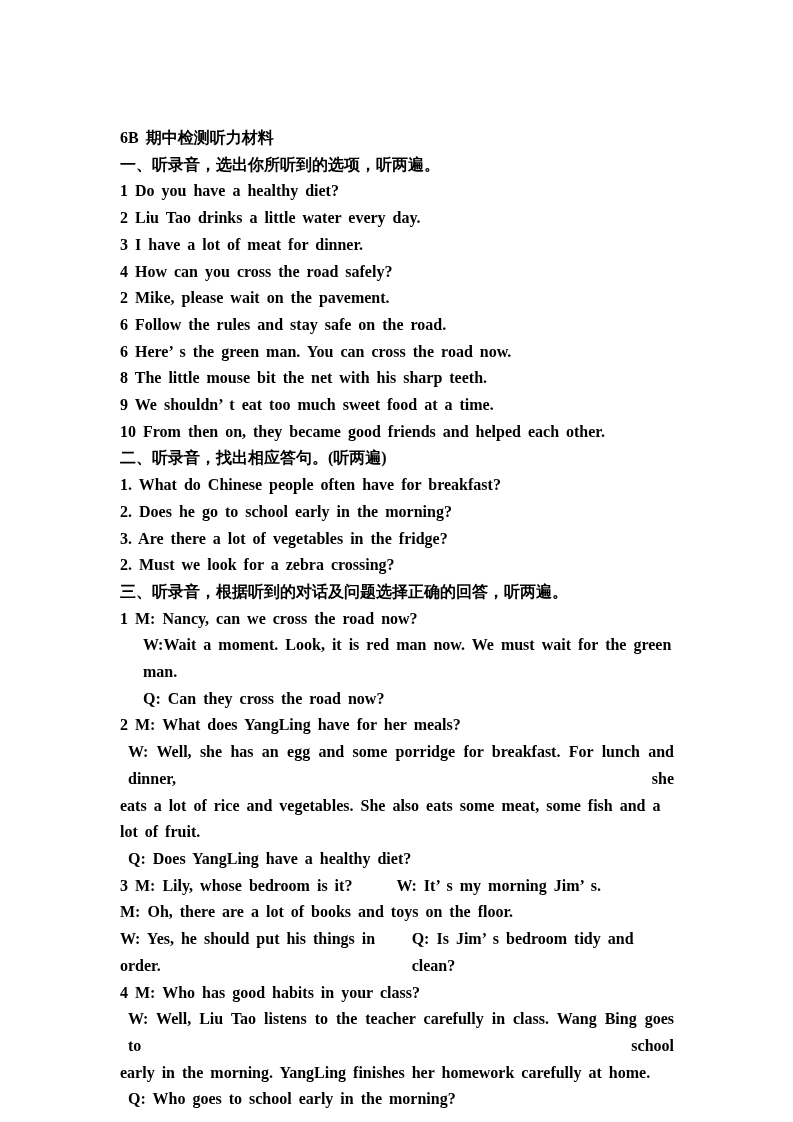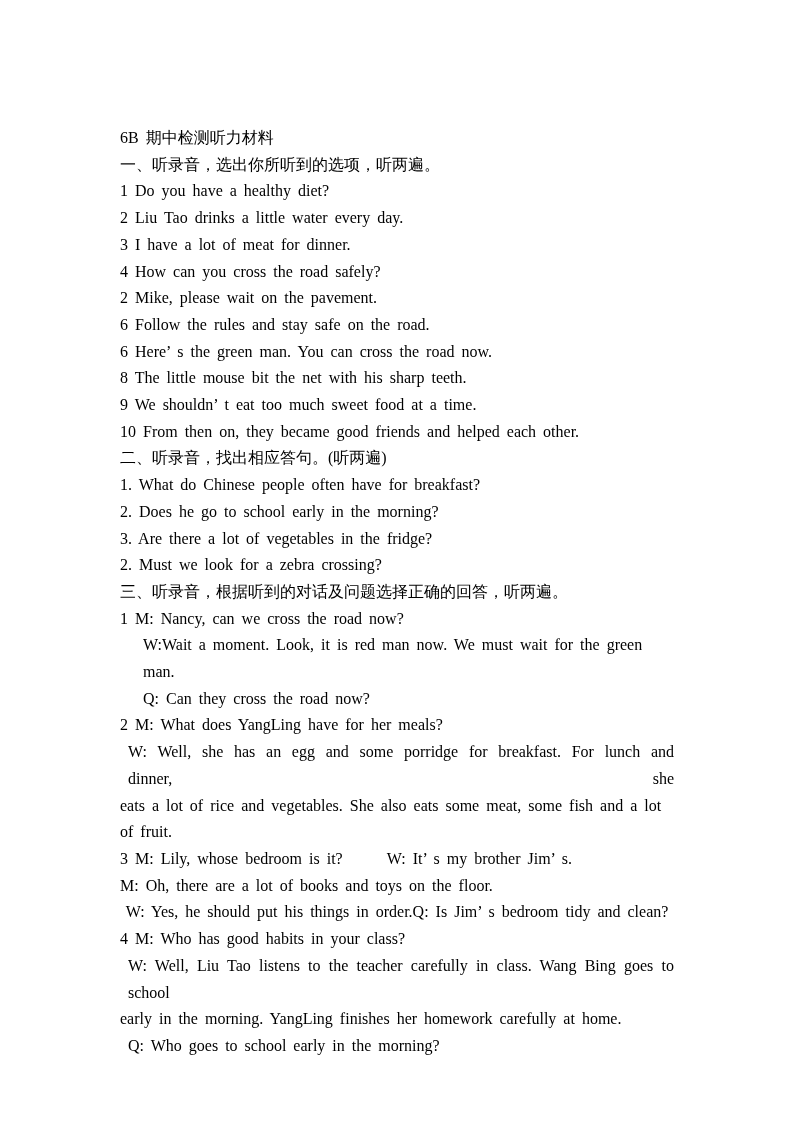--- a/index.html
+++ b/index.html
@@ -20,20 +20,21 @@
     top: 125px;
     width: 554px;
     font-family: "Liberation Serif", "DejaVu Serif", serif;
     font-size: 16px;
     line-height: 26.7px;
     color: #000000;
     word-spacing: 3px;
   }
   .line {
     white-space: pre-wrap;
+    font-weight: bold;
   }
   .indent1 { padding-left: 8px; }
   .indent2 { padding-left: 23px; }
   .stretch {
     text-align: justify;
     text-align-last: justify;
   }
   .split {
     display: flex;
     justify-content: center;
@@ -71,22 +72,23 @@
 
     <div class="line">三、听录音，根据听到的对话及问题选择正确的回答，听两遍。</div>
 
     <div class="line">1 M: Nancy, can we cross the road now?</div>
     <div class="line indent2">W:Wait a moment. Look, it is red man now. We must wait for the green man.</div>
     <div class="line indent2">Q: Can they cross the road now?</div>
 
     <div class="line">2 M: What does YangLing have for her meals?</div>
     <div class="line indent1 stretch">W: Well, she has an egg and some porridge for breakfast. For lunch and dinner, she</div>
     <div class="line">eats a lot of rice and vegetables. She also eats some meat, some fish and a lot of fruit.</div>
+    <div class="line indent1">Q: Does YangLing have a healthy diet?</div>
 
-    <div class="line"><span>3 M: Lily, whose bedroom is it?</span><span class="tab-gap"></span><span>W: It’ s my brother Jim’ s.</span></div>
+    <div class="line"><span>3 M: Lily, whose bedroom is it?</span><span class="tab-gap"></span><span>W: It’ s my morning Jim’ s.</span></div>
     <div class="line">M: Oh, there are a lot of books and toys on the floor.</div>
     <div class="line split"><span>W: Yes, he should put his things in order.</span><span>Q: Is Jim’ s bedroom tidy and clean?</span></div>
 
     <div class="line">4 M: Who has good habits in your class?</div>
     <div class="line indent1 stretch">W: Well, Liu Tao listens to the teacher carefully in class. Wang Bing goes to school</div>
     <div class="line">early in the morning. YangLing finishes her homework carefully at home.</div>
     <div class="line indent1">Q: Who goes to school early in the morning?</div>
 
   </div>
 </div>

